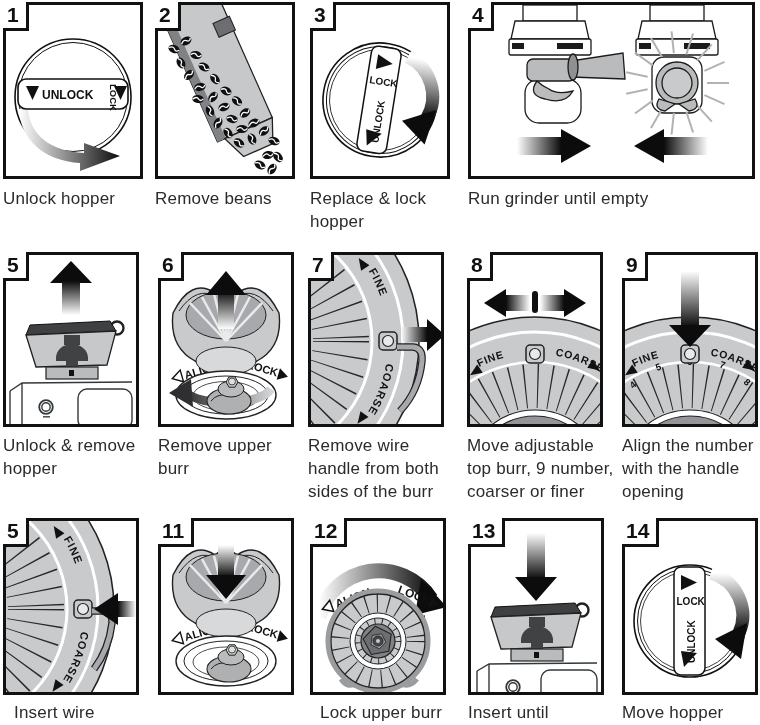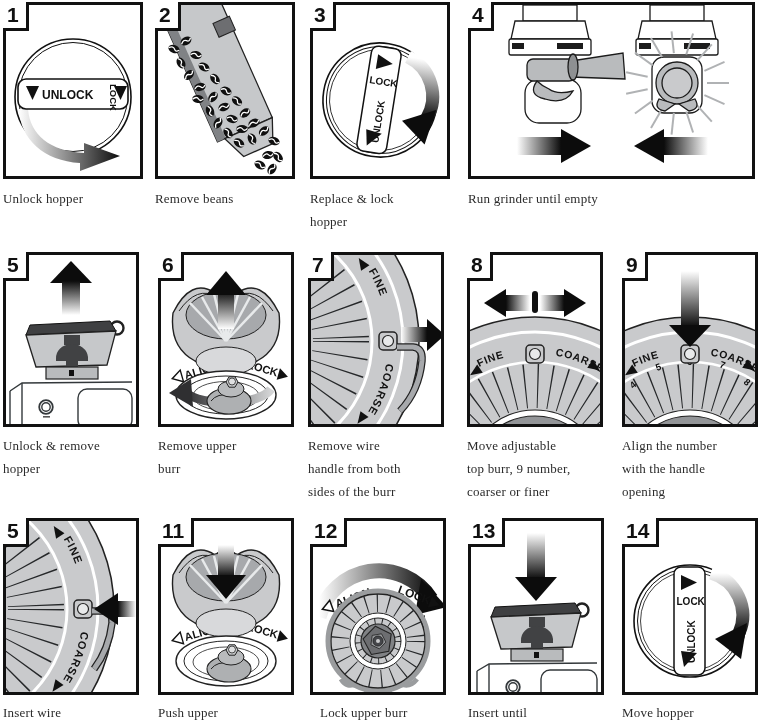--- a/index.html
+++ b/index.html
@@ -3,22 +3,22 @@
 <meta charset="utf-8">
 <style>
   html,body{margin:0;padding:0;background:#fff;}
   #page{position:relative;width:760px;height:725px;background:#fff;overflow:hidden;
         font-family:"Liberation Sans",sans-serif;color:#2b2b2b;}
   .panel{position:absolute;border:3px solid #111;background:#fff;box-sizing:border-box;}
   .panel svg{display:block;width:100%;height:100%;}
   .tab{position:absolute;top:-3px;left:-3px;background:#fff;color:#111;
        border-right:3px solid #111;border-bottom:3px solid #111;
        padding:0 7px 1px 4px;font-weight:bold;font-size:21px;line-height:25px;}
-  .cap{position:absolute;font-size:13px;line-height:23px;letter-spacing:.2px;
-       color:#2b2b2b;white-space:pre-line;font-family:Liberation Serif, serif;}
+  .cap{position:absolute;font-size:17px;line-height:23px;letter-spacing:.2px;
+       color:#2b2b2b;white-space:pre-line;}
   text{font-family:"Liberation Sans",sans-serif;fill:#111;}
 </style>
 </head>
 <body>
 
 <svg width="0" height="0" style="position:absolute" aria-hidden="true">
 <defs>
   <linearGradient id="gR" x1="0" y1="0" x2="1" y2="0">
         <stop offset="0" stop-color="#ffffff"></stop>
         <stop offset="1" stop-color="#0c0c0c"></stop>
@@ -502,19 +502,18 @@
   <div class="cap" style="left:308px;top:434px;width:155px">Remove wire
 handle from both
 sides of the burr</div>
   <div class="cap" style="left:467px;top:434px;width:158px">Move adjustable
 top burr, 9 number,
 coarser or finer</div>
   <div class="cap" style="left:622px;top:434px;width:138px">Align the number
 with the handle
 opening</div>
 
-  <div class="cap" style="left:3px;top:701px;width:152px">Insert wire</div>
-  <div class="cap" style="left:158px;top:701px;width:152px">Push upper</div>
+  <div class="cap" style="left:14px;top:701px;width:152px">Insert wire</div>
   <div class="cap" style="left:320px;top:701px;width:155px">Lock upper burr</div>
   <div class="cap" style="left:468px;top:701px;width:152px">Insert until</div>
   <div class="cap" style="left:622px;top:701px;width:138px">Move hopper</div>
 
 </div>
 
 </body></html>

